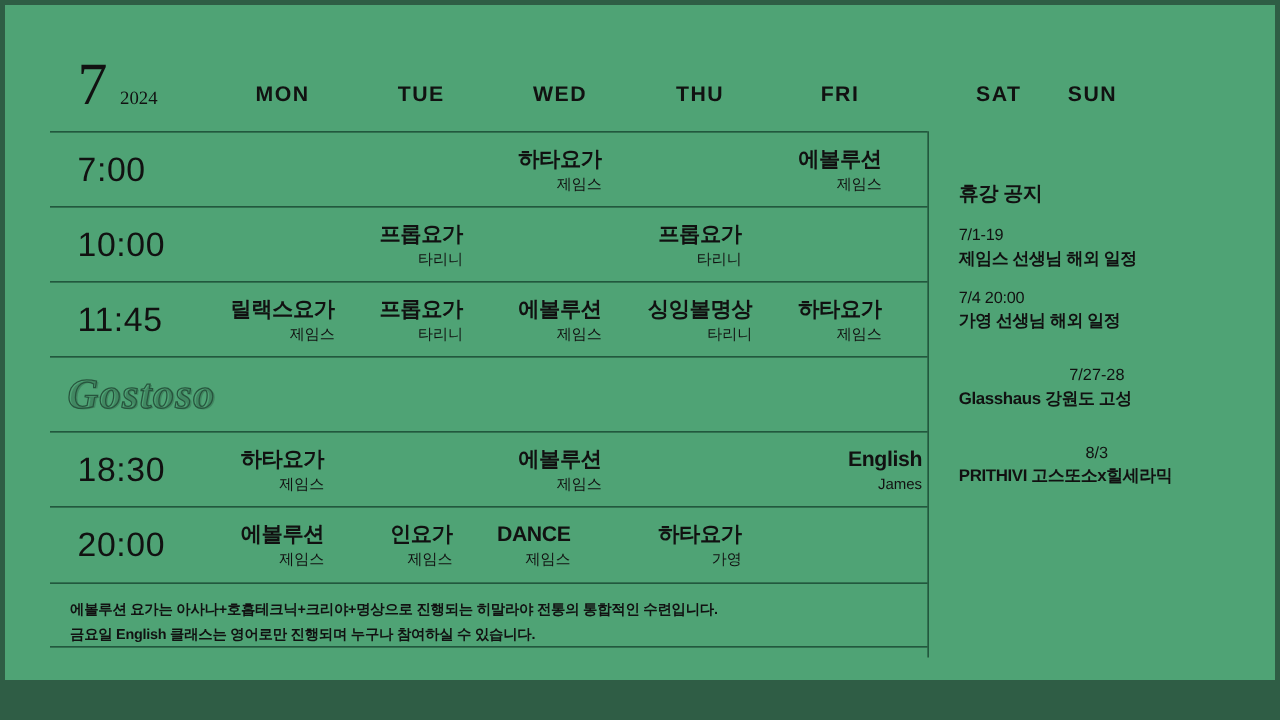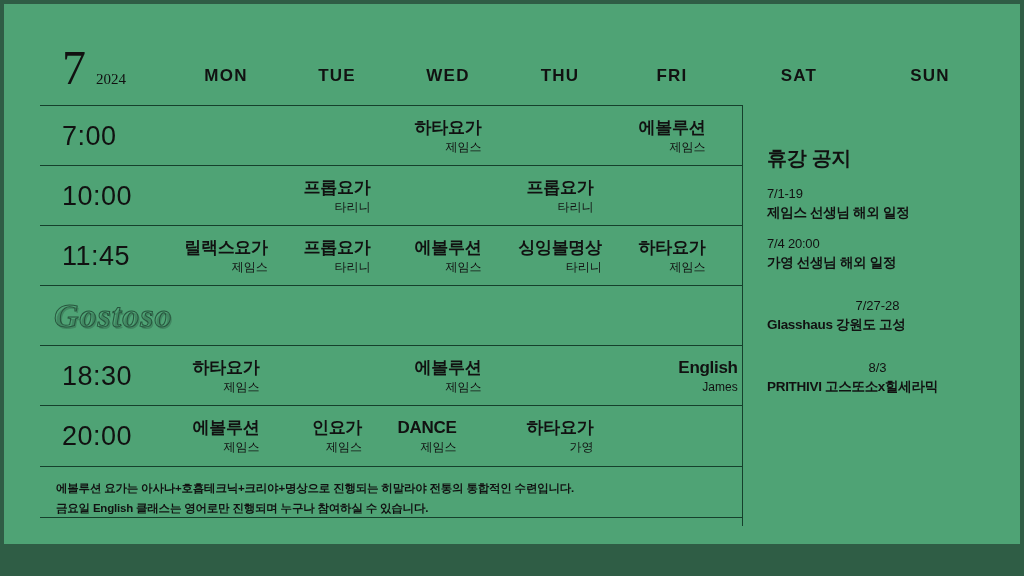--- a/index.html
+++ b/index.html
@@ -119,21 +119,21 @@
 
   
   #sidebar {
     position: absolute;
     left: 738px; top: 101px;
     width: 246px; height: 421px;
     border-left: 1.2px solid #15402c;
     padding: 40px 0 0 24px;
   }
   #notice-title {
-    font-size: 20px; font-weight: 700;
+    font-size: 16px; font-weight: 700;
     letter-spacing: -0.3px;
     margin-bottom: 14px;
   }
   .notice-item { margin-bottom: 14px; }
   .notice-date {
     font-size: 13px;
     font-weight: 400;
     letter-spacing: -0.2px;
     margin-bottom: 3px;
   }
@@ -165,21 +165,21 @@
     <div id="month-block">
       <span id="month-number">7</span>
       <span id="month-year">2024</span>
     </div>
     <div class="dayhead" style="left:186px">MON</div>
     <div class="dayhead" style="left:297px">TUE</div>
     <div class="dayhead" style="left:408px">WED</div>
     <div class="dayhead" style="left:520px">THU</div>
     <div class="dayhead" style="left:632px">FRI</div>
     <div class="dayhead" style="left:759px">SAT</div>
-    <div class="dayhead" style="left:890px">SUN</div>
+    <div class="dayhead" style="left:834px">SUN</div>
   </div>
 
   <div id="grid">
 
     <div class="row">
       <div class="row-time">7:00</div>
       <div class="cell" style="left:186px">
         <div class="title"></div>
         <div class="teacher"></div>
       </div>

